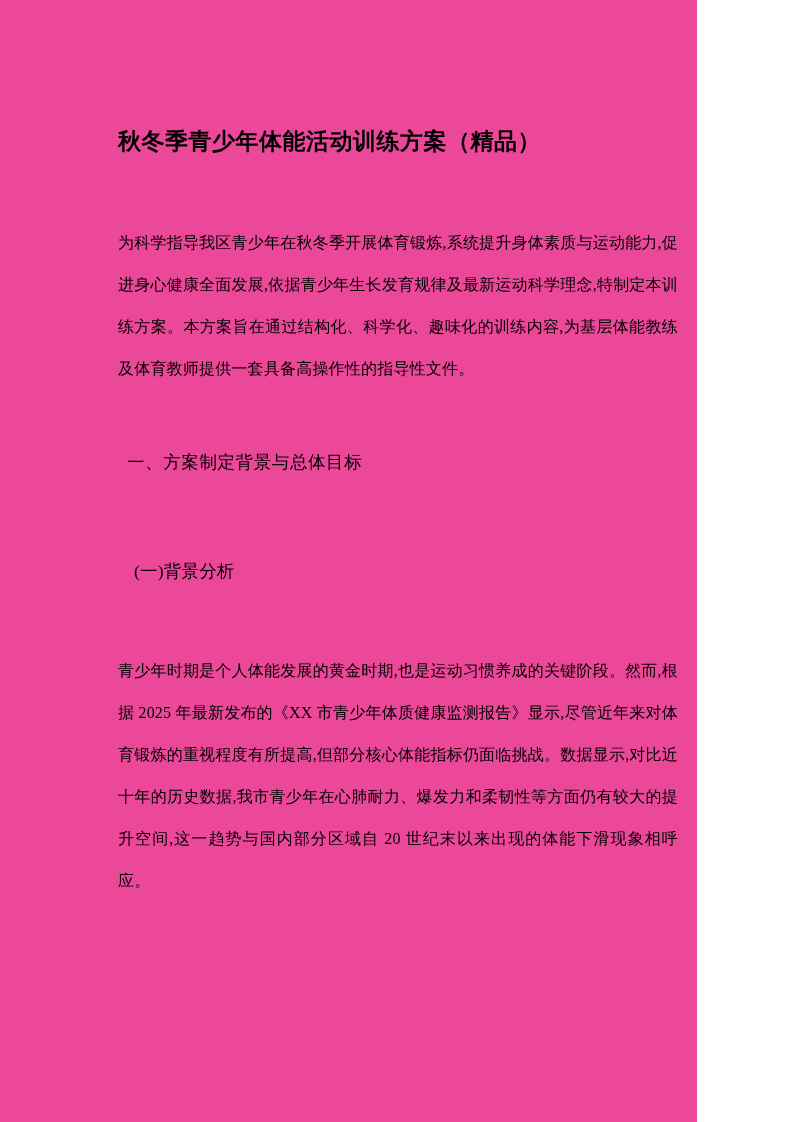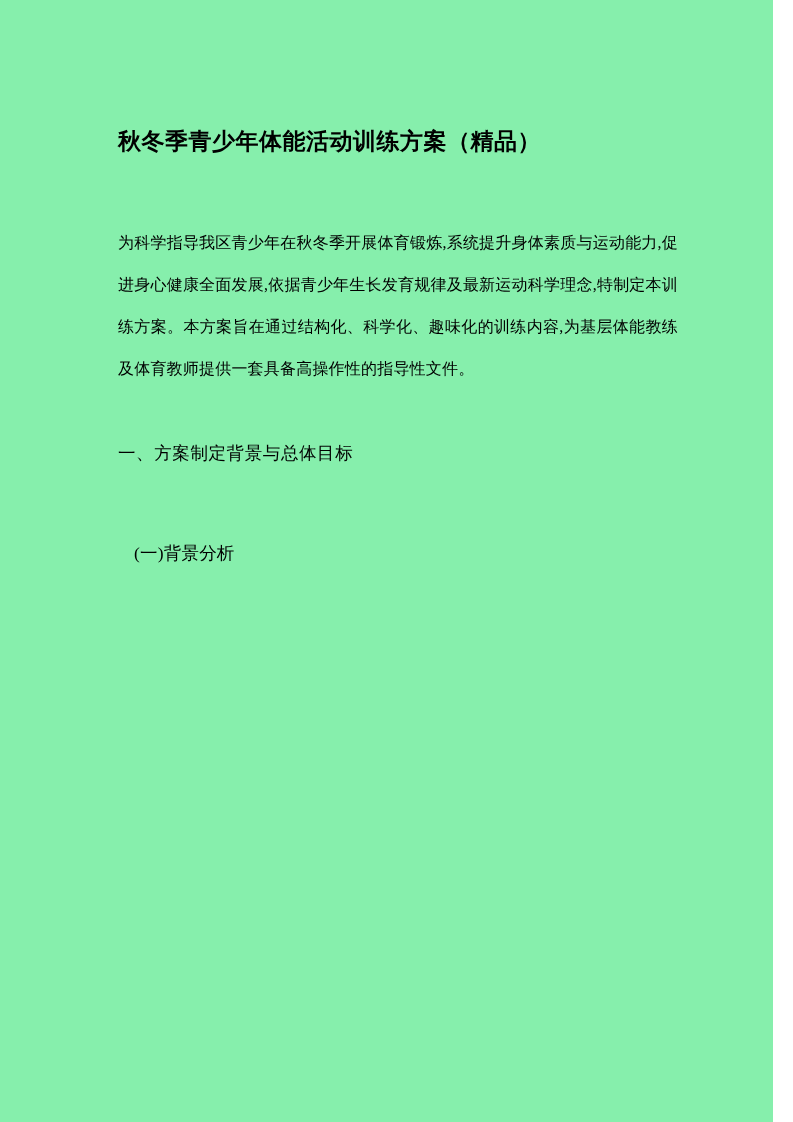--- a/index.html
+++ b/index.html
@@ -10,26 +10,26 @@
   }
   body {
     width: 793px;
     height: 1122px;
     font-family: "Liberation Serif", "DejaVu Serif", serif;
     color: #000000;
     position: relative;
     overflow: hidden;
   }
   .page {
-    width: 773px;
+    width: 697px;
     height: 1122px;
     box-sizing: border-box;
     padding: 0;
     position: relative;
-    background: #86efac;
+    background: #ec4899;
   }
   .content {
     position: absolute;
     left: 118px;
     top: 118px;
     width: 560px;
   }
   .doc-title {
     font-size: 23px;
     font-weight: bold;
@@ -46,21 +46,21 @@
     text-align: justify;
     text-justify: inter-ideograph;
     margin: 0;
     letter-spacing: 0.2px;
   }
   .spacer-lg { height: 64px; }
   .spacer-md { height: 42px; }
   .heading-1 {
     font-size: 17.5px;
     line-height: 42px;
-    margin: 0;
+    margin: 9px;
     letter-spacing: 0.6px;
   }
   .heading-2 {
     font-size: 17.5px;
     line-height: 42px;
     margin: 16px;
     letter-spacing: 0.2px;
   }
 </style>
 </head>
@@ -78,18 +78,19 @@
     <div class="spacer-md"></div>
 
     <p class="heading-1">一、方案制定背景与总体目标</p>
 
     <div class="spacer-md"></div>
 
     <p class="heading-2">(一)背景分析</p>
 
     <div class="spacer-md"></div>
 
+    <p class="para">青少年时期是个人体能发展的黄金时期,也是运动习惯养成的关键阶段。然而,根据 2025 年最新发布的《XX 市青少年体质健康监测报告》显示,尽管近年来对体育锻炼的重视程度有所提高,但部分核心体能指标仍面临挑战。数据显示,对比近十年的历史数据,我市青少年在心肺耐力、爆发力和柔韧性等方面仍有较大的提升空间,这一趋势与国内部分区域自 20 世纪末以来出现的体能下滑现象相呼应。</p>
 
     <div class="spacer-md"></div>
 
 
   </div>
 </div>
 
 </body></html>

